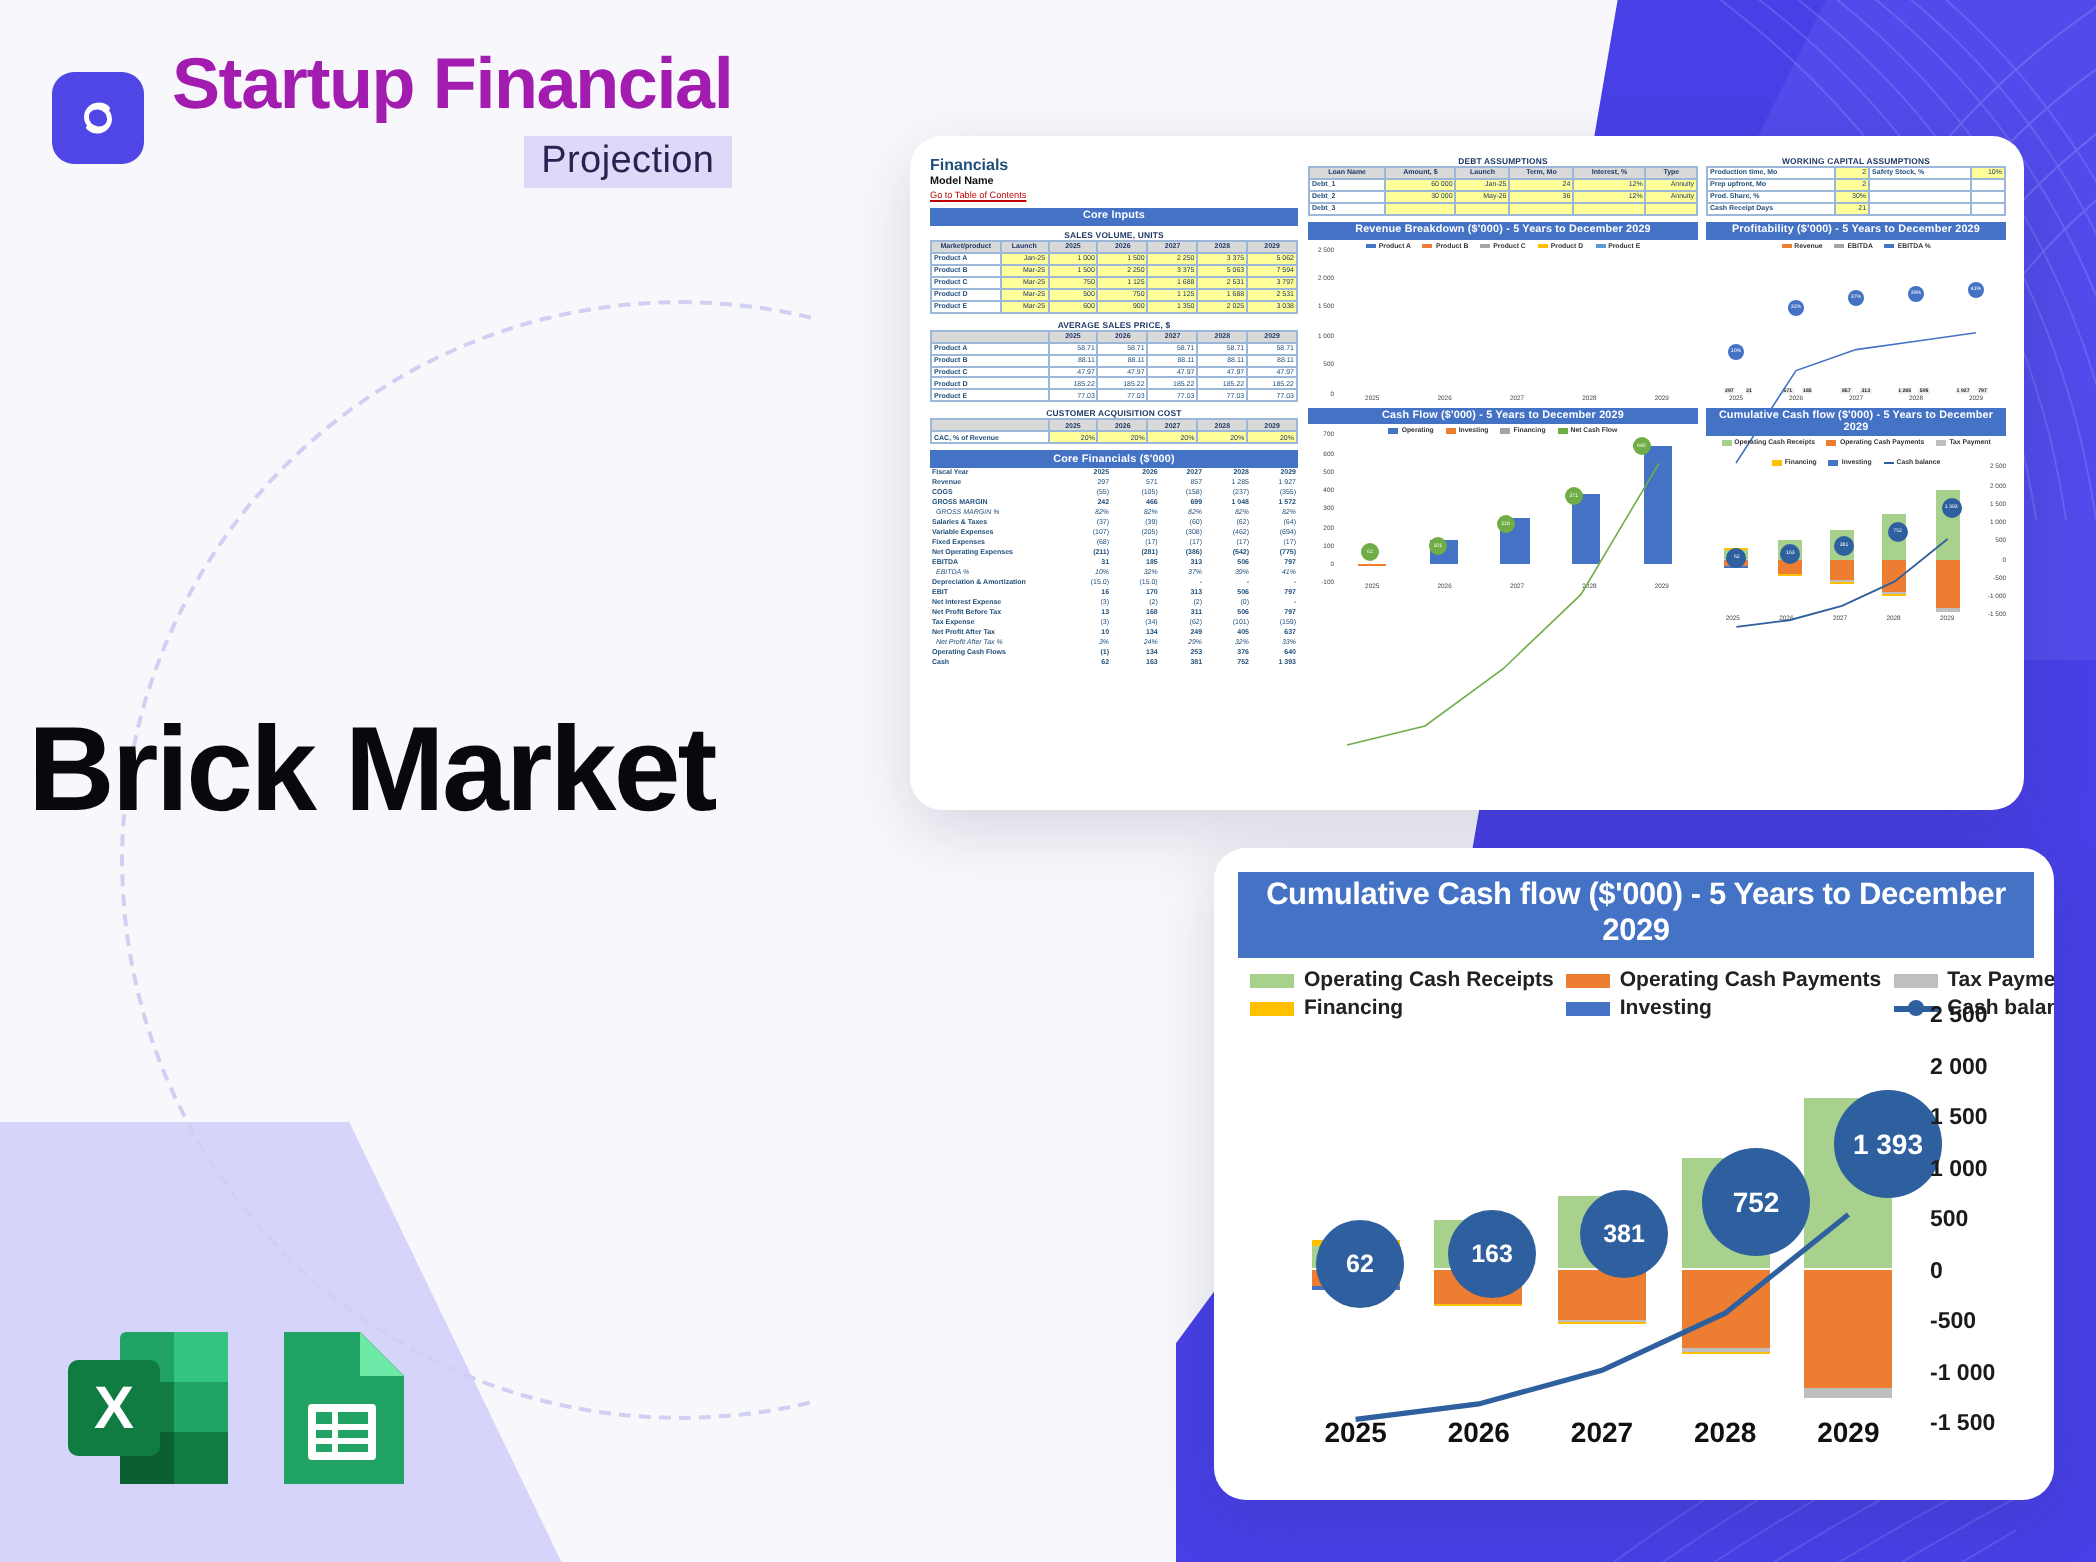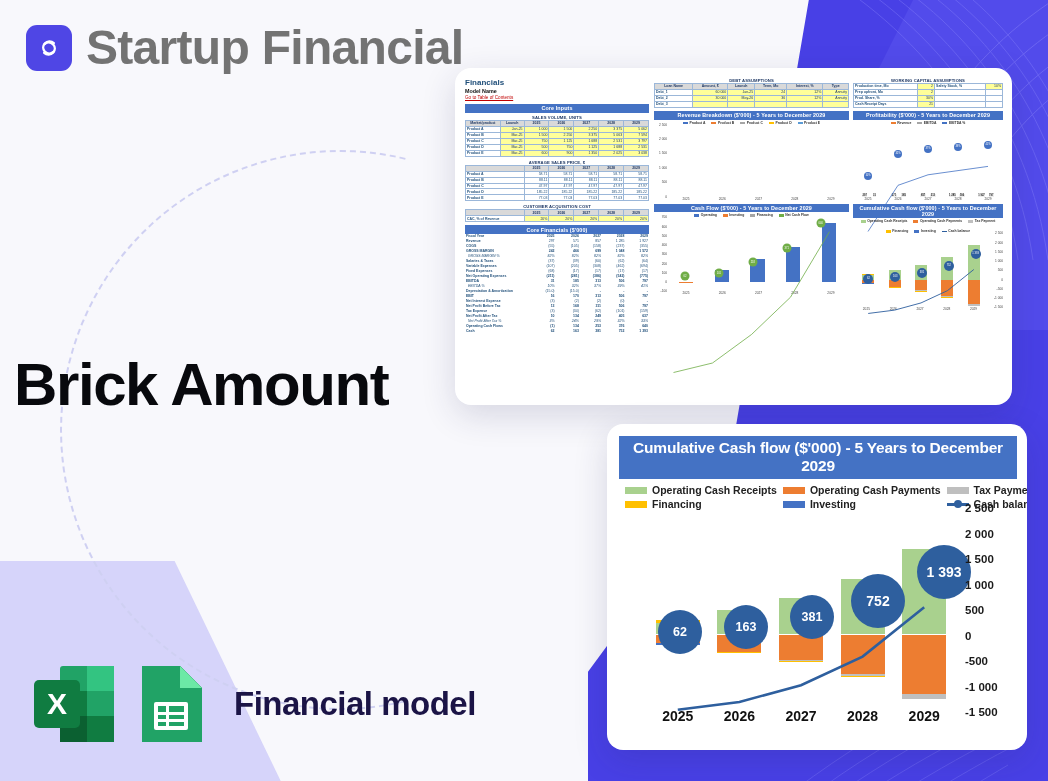--- a/index.html
+++ b/index.html
@@ -39,21 +39,21 @@
 
   
   #content { position: relative; z-index: 3; width: 1048px; height: 781px; }
   .brand { position: absolute; left: 26px; top: 24px; display: flex; align-items: center; gap: 14px; }
   .brand-mark {
     width: 46px; height: 46px; border-radius: 11px; background: #4f46e5;
     display: flex; align-items: center; justify-content: center; flex: none;
   }
   .brand-text { line-height: 1; }
   .brand-title {
-    font-size: 48px; font-weight: 700; color: #737373; letter-spacing: -0.7px;
+    font-size: 36px; font-weight: 700; color: #a21caf; letter-spacing: -0.7px;
     white-space: nowrap;
   }
   .brand-sub-wrap { margin-top: 8px; text-align: right; }
   .brand-sub {
     display: inline-block; background: #dcdaf8; color: #2a2352;
     font-size: 19px; padding: 3px 9px 4px; letter-spacing: .2px;
   }
 
   
   .page-title {
@@ -198,24 +198,27 @@
 
   <div class="brand">
     <div class="brand-mark">
       <svg width="28" height="28" viewBox="0 0 28 28">
         <path d="M18.8 9.2c-2.6-2.5-6.6-2.3-9 .3-2.1 2.3-2.1 5.7 0 8 2.3 2.4 6 2.6 8.6.5" fill="none" stroke="#fff" stroke-width="2.4" stroke-linecap="round"></path>
         <path d="M9.2 18.8c2.6 2.5 6.6 2.3 9-.3 2.1-2.3 2.1-5.7 0-8-2.3-2.4-6-2.6-8.6-.5" fill="none" stroke="#fff" stroke-width="2.4" stroke-linecap="round"></path>
       </svg>
     </div>
     <div class="brand-text">
       <div class="brand-title">Startup Financial</div>
+      <div class="brand-sub-wrap">
+        <span class="brand-sub">Projection</span>
+      </div>
     </div>
   </div>
 
-  <div class="page-title">Brick Amount</div>
+  <div class="page-title">Brick Market</div>
 
   <div class="footer">
     <svg width="88" height="88" viewBox="0 0 88 88">
       <rect x="30" y="6" width="54" height="76" rx="3" fill="#21a366"></rect>
       <rect x="57" y="6" width="27" height="25" fill="#33c481"></rect>
       <rect x="30" y="31" width="27" height="25" fill="#107c41"></rect>
       <rect x="57" y="31" width="27" height="25" fill="#21a366"></rect>
       <rect x="30" y="56" width="27" height="26" fill="#0b6031"></rect>
       <rect x="57" y="56" width="27" height="26" fill="#107c41"></rect>
       <rect x="4" y="20" width="46" height="48" rx="5" fill="#107c41"></rect>
@@ -226,21 +229,20 @@
       <path d="M8 6h38l22 22v54H8z" fill="#21a366"></path>
       <path d="M46 6l22 22H46z" fill="#6ce9a6"></path>
       <rect x="20" y="42" width="34" height="28" rx="2" fill="#fff"></rect>
       <rect x="24" y="46" width="8" height="6" fill="#21a366"></rect>
       <rect x="35" y="46" width="15" height="6" fill="#21a366"></rect>
       <rect x="24" y="55" width="8" height="4" fill="#21a366"></rect>
       <rect x="35" y="55" width="15" height="4" fill="#21a366"></rect>
       <rect x="24" y="62" width="8" height="4" fill="#21a366"></rect>
       <rect x="35" y="62" width="15" height="4" fill="#21a366"></rect>
     </svg>
-    <div class="footer-label">Financial model</div>
   </div>
 
   <div class="card" id="dashboard-card">
     <div class="ss" style="display:flex; gap:5px;">
 
       <div style="width:184px;">
         <div class="ss-title">Financials</div>
         <div class="ss-sub">Model Name</div>
         <a class="ss-link">Go to Table of Contents</a>
 

